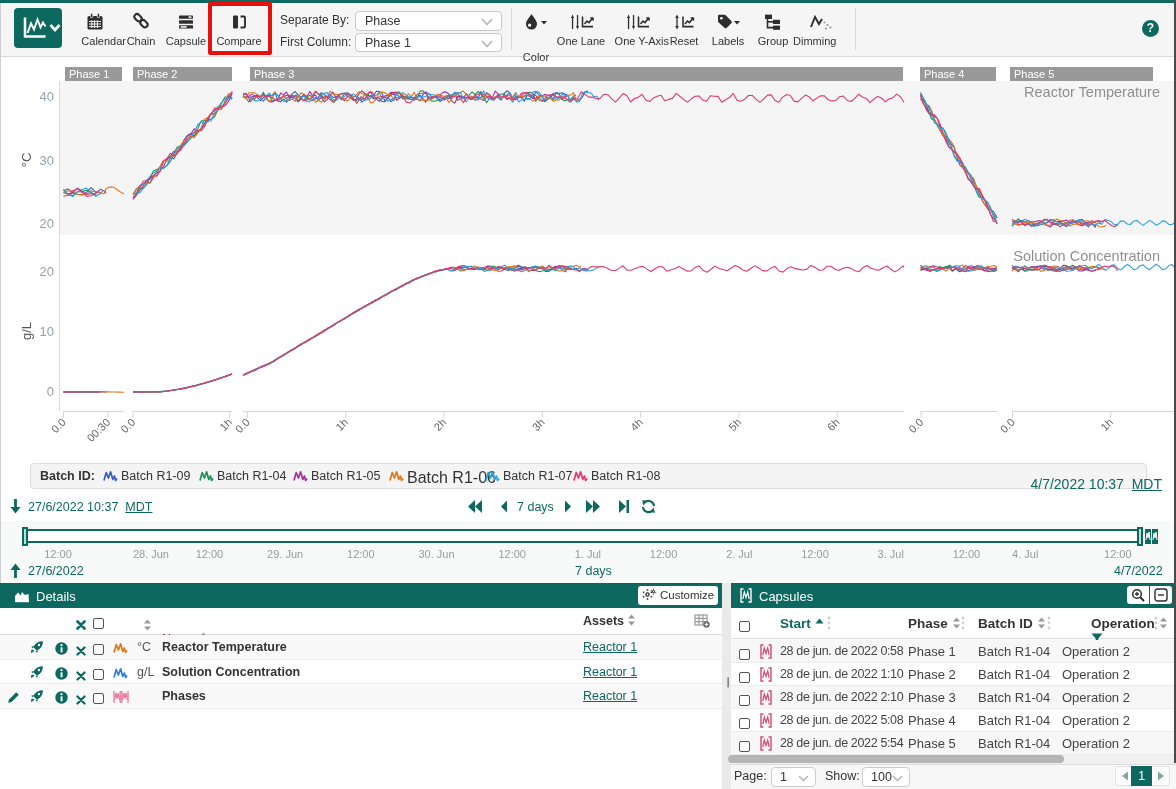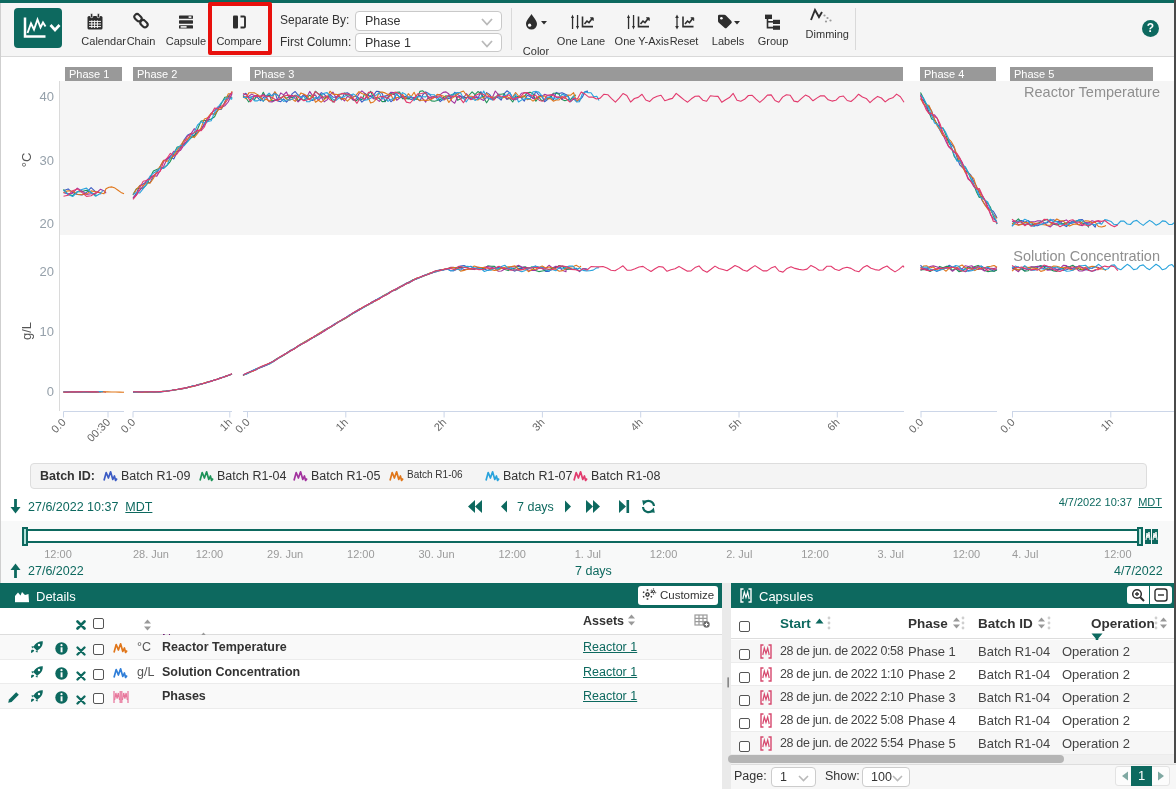--- a/index.html
+++ b/index.html
@@ -81,21 +81,21 @@
 <div class="abs" style="left:511px;top:8px;width:1px;height:42px;background:#d9d9d9"></div>
 <div class="abs" style="left:855px;top:8px;width:1px;height:42px;background:#d9d9d9"></div>
 <div class="abs" style="left:516.0px;top:11px;width:40px;text-align:center">
     <div style="height:22px;display:flex;align-items:center;justify-content:center">
       <svg width="26" height="20" viewBox="0 0 26 20">
 <path d="M8.5 2 C10.5 5.2 14 8.6 14 12 a5.5 5.5 0 0 1 -11 0 C3 8.6 6.5 5.2 8.5 2 Z" fill="#2e2e2e"></path>
 <circle cx="6.6" cy="13.2" r="1.6" fill="#fff"></circle>
 <path d="M18 9 l3 3.4 3 -3.4 Z" fill="#2e2e2e"></path>
 </svg>
     </div>
-    <div style="font-size:11px;color:#333;margin-top:12px">Color</div>
+    <div style="font-size:11px;color:#333;margin-top:18px">Color</div>
   </div>
 <div class="abs" style="left:552.0px;top:11px;width:58px;text-align:center">
     <div style="height:22px;display:flex;align-items:center;justify-content:center">
       <svg width="28" height="20" viewBox="0 0 28 20">
 <g fill="#2e2e2e">
 <path d="M4 6 L7 6 L5.5 2.6 Z"></path>
           <rect x="4.9" y="5" width="1.3" height="12"></rect>
 <path d="M9 14 L12 14 L10.5 17.4 Z"></path>
           <rect x="9.9" y="3" width="1.3" height="12"></rect>
 </g>
@@ -158,21 +158,21 @@
       <svg width="22" height="20" viewBox="0 0 22 20">
 <rect x="3" y="2.6" width="7" height="4.4" fill="#2e2e2e"></rect>
 <path d="M5.5 7 V15.6 H11" fill="none" stroke="#2e2e2e" stroke-width="1.6"></path>
 <path d="M5.5 9.8 H11" fill="none" stroke="#2e2e2e" stroke-width="1.6"></path>
 <rect x="11" y="7.8" width="7" height="4.2" fill="#2e2e2e"></rect>
 <rect x="11" y="13.6" width="7" height="4.2" fill="#2e2e2e"></rect>
 </svg>
     </div>
     <div style="font-size:11px;color:#333;margin-top:2px">Group</div>
   </div>
-<div class="abs" style="left:793.0px;top:4px;width:56px;text-align:right">
+<div class="abs" style="left:793.0px;top:11px;width:56px;text-align:left">
     <div style="height:22px;display:flex;align-items:center;justify-content:center">
       <svg width="26" height="20" viewBox="0 0 26 20">
 <path d="M3 15 L7 5 L11 12 L14 7" fill="none" stroke="#2e2e2e" stroke-width="1.9"></path>
 <g fill="#9a9a9a">
 <circle cx="16.5" cy="10.5" r="1.1"></circle>
           <circle cx="19.5" cy="13" r="1.1"></circle>
           <circle cx="22.5" cy="15.5" r="1.1"></circle>
 <circle cx="18" cy="16.5" r="1.1"></circle>
 </g>
 </svg>
@@ -308,35 +308,35 @@
       <path d="M1 10.5 L3.2 2.5 L5.4 8 L7.6 1.8 L9.8 9.5 L11.4 6 L12.6 10.5 L14 8.5" fill="none" stroke="#1d9257" stroke-width="1.7" stroke-linejoin="round"></path>
     </svg></div>
 <div class="abs" style="left:217px;top:469px;font-size:12.5px;color:#333">Batch R1-04</div>
 <div class="abs" style="left:293px;top:469px"><svg width="15" height="13" viewBox="0 0 15 13">
       <path d="M1 10.5 L3.2 2.5 L5.4 8 L7.6 1.8 L9.8 9.5 L11.4 6 L12.6 10.5 L14 8.5" fill="none" stroke="#a2329e" stroke-width="1.7" stroke-linejoin="round"></path>
     </svg></div>
 <div class="abs" style="left:311px;top:469px;font-size:12.5px;color:#333">Batch R1-05</div>
 <div class="abs" style="left:389px;top:469px"><svg width="15" height="13" viewBox="0 0 15 13">
       <path d="M1 10.5 L3.2 2.5 L5.4 8 L7.6 1.8 L9.8 9.5 L11.4 6 L12.6 10.5 L14 8.5" fill="none" stroke="#e0761a" stroke-width="1.7" stroke-linejoin="round"></path>
     </svg></div>
-<div class="abs" style="left:407px;top:469px;font-size:10px;color:#333">Batch R1-06</div>
+<div class="abs" style="left:407px;top:469px;font-size:16px;color:#333">Batch R1-06</div>
 <div class="abs" style="left:485px;top:469px"><svg width="15" height="13" viewBox="0 0 15 13">
       <path d="M1 10.5 L3.2 2.5 L5.4 8 L7.6 1.8 L9.8 9.5 L11.4 6 L12.6 10.5 L14 8.5" fill="none" stroke="#29a3dc" stroke-width="1.7" stroke-linejoin="round"></path>
     </svg></div>
 <div class="abs" style="left:503px;top:469px;font-size:12.5px;color:#333">Batch R1-07</div>
 <div class="abs" style="left:573px;top:469px"><svg width="15" height="13" viewBox="0 0 15 13">
       <path d="M1 10.5 L3.2 2.5 L5.4 8 L7.6 1.8 L9.8 9.5 L11.4 6 L12.6 10.5 L14 8.5" fill="none" stroke="#e23a6d" stroke-width="1.7" stroke-linejoin="round"></path>
     </svg></div>
 <div class="abs" style="left:591px;top:469px;font-size:12.5px;color:#333">Batch R1-08</div>
 <svg class="abs" style="left:9px;top:499px" width="13" height="15" viewBox="0 0 13 15">
 <rect x="5.1" y="0" width="2.8" height="9" fill="#0d695f"></rect>
     <path d="M1.5 8 h10 L6.5 14.5 Z" fill="#0d695f"></path>
   </svg>
 <div class="abs teal" style="left:28px;top:500px;font-size:12.5px">27/6/2022 10:37&nbsp; <span style="text-decoration:underline">MDT</span></div>
-<div class="abs teal" style="left:1162px;top:496px;font-size:11px;white-space:nowrap;transform:translateX(-100%)">4/7/2022 10:37&nbsp; <span style="text-decoration:underline">MDT</span></div>
+<div class="abs teal" style="left:1162px;top:476px;font-size:14px;white-space:nowrap;transform:translateX(-100%)">4/7/2022 10:37&nbsp; <span style="text-decoration:underline">MDT</span></div>
 <svg class="abs" style="left:465px;top:498px" width="195" height="18" viewBox="0 0 195 18" fill="#0d695f">
 <path d="M10 2 L3 8.5 L10 15 Z"></path>
     <path d="M17 2 L10 8.5 L17 15 Z"></path>
 <path d="M42 2.5 L36 8.5 L42 14.5 Z"></path>
 <path d="M100 2.5 L106 8.5 L100 14.5 Z"></path>
 <path d="M121 2 L128 8.5 L121 15 Z"></path>
     <path d="M128 2 L135 8.5 L128 15 Z"></path>
 <path d="M154 2 L161 8.5 L154 15 Z"></path>
     <rect x="161.5" y="2" width="2.6" height="13"></rect>
 </svg>

